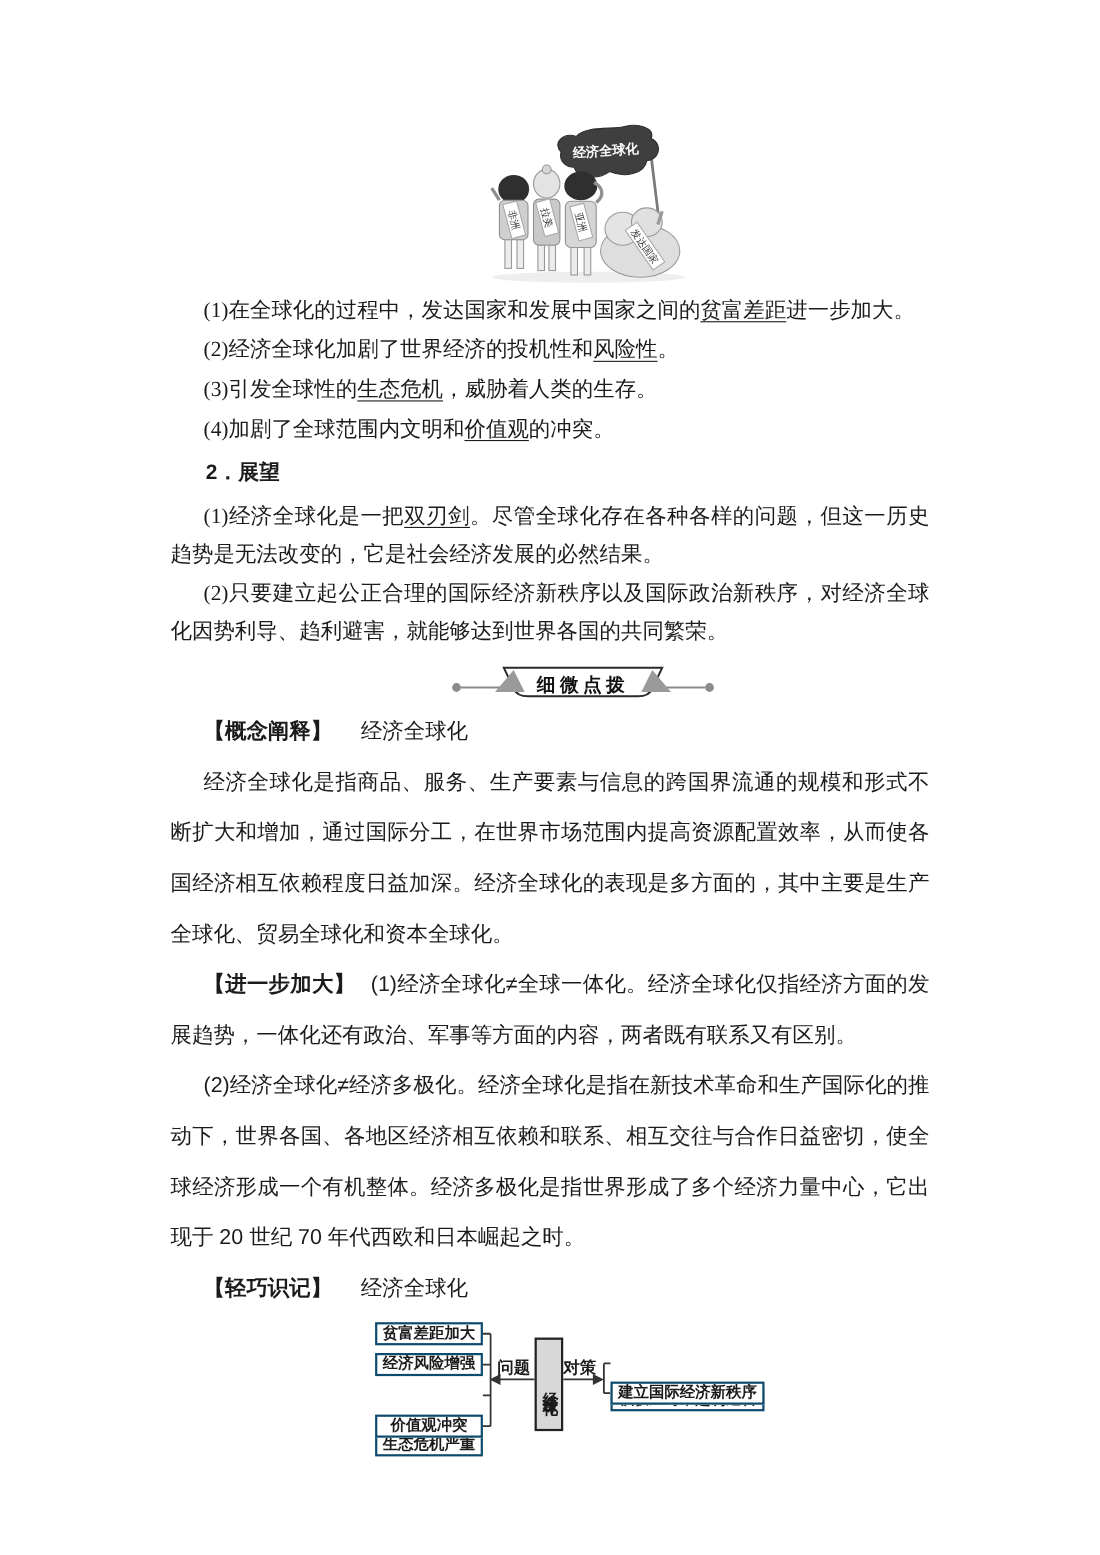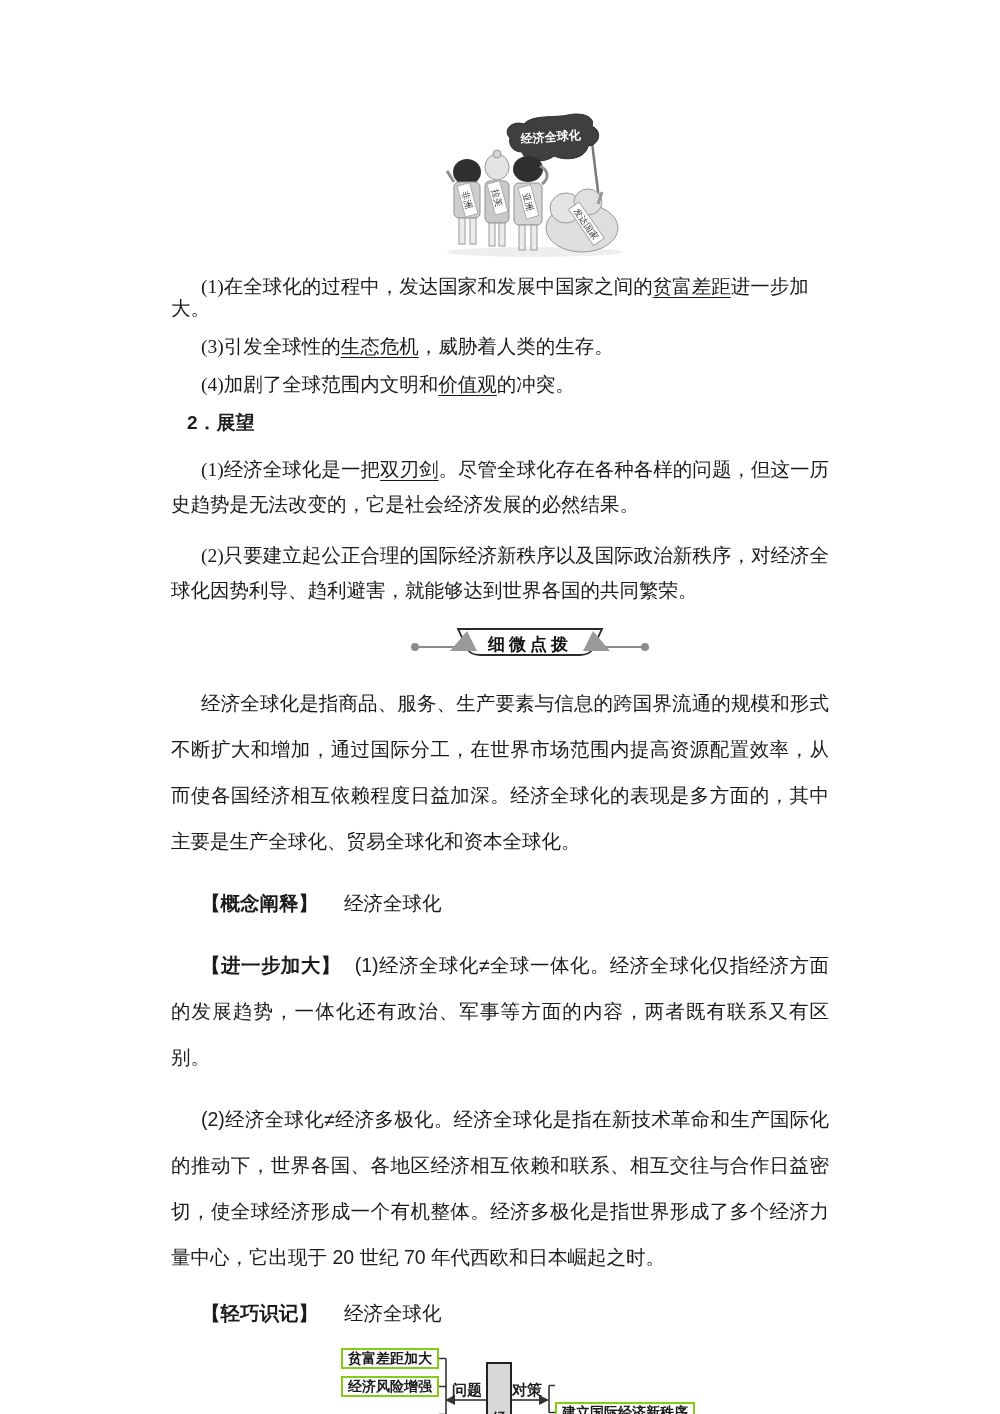--- a/index.html
+++ b/index.html
@@ -2,21 +2,21 @@
 <html><head>
 <meta charset="utf-8">
 <style>
   html,body{margin:0;padding:0;}
   body{
     width:1000px;height:1414px;background:#ffffff;color:#1b1b1b;
     font-family:"Liberation Serif","DejaVu Serif",serif;
     overflow:hidden;
   }
   .page{padding:112px 155px 0 155px;box-sizing:border-box;width:1000px;height:1414px;}
-  p{margin:16px;}
+  p{margin:0;}
   .sans{font-family:"Liberation Sans","DejaVu Sans",sans-serif;}
 
   
   .cartoon{width:195px;height:148px;margin-left:285px;}
   .caption{width:250px;margin:4px 0 0 238px;text-align:center;
            font-weight:700;font-size:14.5px;line-height:16.5px;}
 
   
   .items{margin-top:12px;}
   .item{font-size:19.5px;line-height:22px;margin-bottom:14px;text-indent:30px;}
@@ -33,21 +33,21 @@
   .sans-head{font-size:19.5px;line-height:46px;text-indent:30px;}
   .sans-para{font-size:19.5px;line-height:46px;text-align:justify;text-indent:30px;}
   .lbl{font-weight:700;}
   .gap1{display:inline-block;width:26px;}
   .gap2{display:inline-block;width:14px;}
   .gap3{display:inline-block;width:34px;}
 
   
   .diagram{position:relative;width:372px;height:112px;margin:12px 0 8px 178px;}
   .diagram svg{position:absolute;left:0;top:0;}
-  .dbox{position:absolute;box-sizing:border-box;border:2px solid #84cc16;background:#ffffff;
+  .dbox{position:absolute;box-sizing:border-box;border:2px solid #0c4a6e;background:#ffffff;
         display:flex;align-items:center;justify-content:center;
         font-weight:700;font-size:14px;line-height:1;white-space:nowrap;}
   .dbox-l{left:8px;width:98px;height:21px;}
   .dbox-r{left:222px;width:140px;height:21px;}
   .dcenter{position:absolute;left:153px;top:16px;width:26px;height:85px;box-sizing:border-box;
            border:2px solid #222222;background:#d8d8d8;
            writing-mode:vertical-rl;text-orientation:upright;
            display:flex;align-items:center;justify-content:center;
            font-weight:700;font-size:14px;letter-spacing:2px;}
   .dlabel{position:absolute;top:37px;width:34px;
@@ -115,20 +115,21 @@
           <rect x="72" y="83" width="32" height="13" fill="#ffffff" stroke="#aaaaaa"></rect>
           <text x="88" y="93" font-size="9" text-anchor="middle" fill="#333333">亚洲</text>
         </g>
       </g>
     </svg>
   </div>
 
 
   <div class="items">
     <p class="item"><span>(1)在全球化的过程中，发达国家和发展中国家之间的</span><span class="u">贫富差距</span><span>进一步加大。</span></p>
+    <p class="item"><span>(2)经济全球化加剧了世界经济的投机性和</span><span class="u">风险性</span><span>。</span></p>
     <p class="item"><span>(3)引发全球性的</span><span class="u">生态危机</span><span>，威胁着人类的生存。</span></p>
     <p class="item"><span>(4)加剧了全球范围内文明和</span><span class="u">价值观</span><span>的冲突。</span></p>
   </div>
 
   <p class="outlook-h">2．展望</p>
   <p class="para"><span>(1)经济全球化是一把</span><span class="u">双刃剑</span><span>。尽管全球化存在各种各样的问题，但这一历史趋势是无法改变的，它是社会经济发展的必然结果。</span></p>
   <p class="para">(2)只要建立起公正合理的国际经济新秩序以及国际政治新秩序，对经济全球化因势利导、趋利避害，就能够达到世界各国的共同繁荣。</p>
 
   <div class="banner-wrap">
     <svg width="240" height="40" viewBox="0 0 240 40">
@@ -136,22 +137,22 @@
       <line x1="9" y1="23" x2="46" y2="23" stroke="#8b8b8b" stroke-width="2"></line>
       <line x1="194" y1="23" x2="231" y2="23" stroke="#8b8b8b" stroke-width="2"></line>
       <circle cx="235" cy="23" r="4" fill="#8b8b8b"></circle>
       <path d="M48,5 L192,5 L183,24 Q180,31 170,31 L70,31 Q60,31 57,24 Z" fill="#ffffff" stroke="#2a2a2a" stroke-width="1.8"></path>
       <polygon points="40,27 57,7 67,27" fill="#9a9a9a"></polygon>
       <polygon points="173,27 183,7 200,27" fill="#9a9a9a"></polygon>
       <text x="120" y="26" font-size="17" font-weight="bold" text-anchor="middle" letter-spacing="4" fill="#111111" font-family="Liberation Sans, DejaVu Sans, sans-serif">细微点拨</text>
     </svg>
   </div>
 
+  <p class="sans sans-head"><span class="lbl">【概念阐释】</span><span class="gap1"></span><span>经济全球化</span></p>
   <p class="sans sans-para">经济全球化是指商品、服务、生产要素与信息的跨国界流通的规模和形式不断扩大和增加，通过国际分工，在世界市场范围内提高资源配置效率，从而使各国经济相互依赖程度日益加深。经济全球化的表现是多方面的，其中主要是生产全球化、贸易全球化和资本全球化。</p>
-  <p class="sans sans-head"><span class="lbl">【概念阐释】</span><span class="gap1"></span><span>经济全球化</span></p>
 
   <p class="sans sans-para"><span class="lbl">【进一步加大】</span><span class="gap2"></span><span>(1)经济全球化≠全球一体化。经济全球化仅指经济方面的发展趋势，一体化还有政治、军事等方面的内容，两者既有联系又有区别。</span></p>
   <p class="sans sans-para">(2)经济全球化≠经济多极化。经济全球化是指在新技术革命和生产国际化的推动下，世界各国、各地区经济相互依赖和联系、相互交往与合作日益密切，使全球经济形成一个有机整体。经济多极化是指世界形成了多个经济力量中心，它出现于 20 世纪 70 年代西欧和日本崛起之时。</p>
 
   <p class="sans sans-head" style="line-height:34px;margin-top:6px;"><span class="lbl">【轻巧识记】</span><span class="gap1"></span><span>经济全球化</span></p>
 
   <div class="diagram">
     <svg width="372" height="112" viewBox="0 0 372 112">
       <path d="M106,12.5 H113 M106,40.5 H113 M106,68.5 H113 M106,96.5 H113 M113,12.5 V96.5" stroke="#333333" stroke-width="1.6" fill="none"></path>
       <path d="M121,54 H153" stroke="#333333" stroke-width="1.6"></path>

